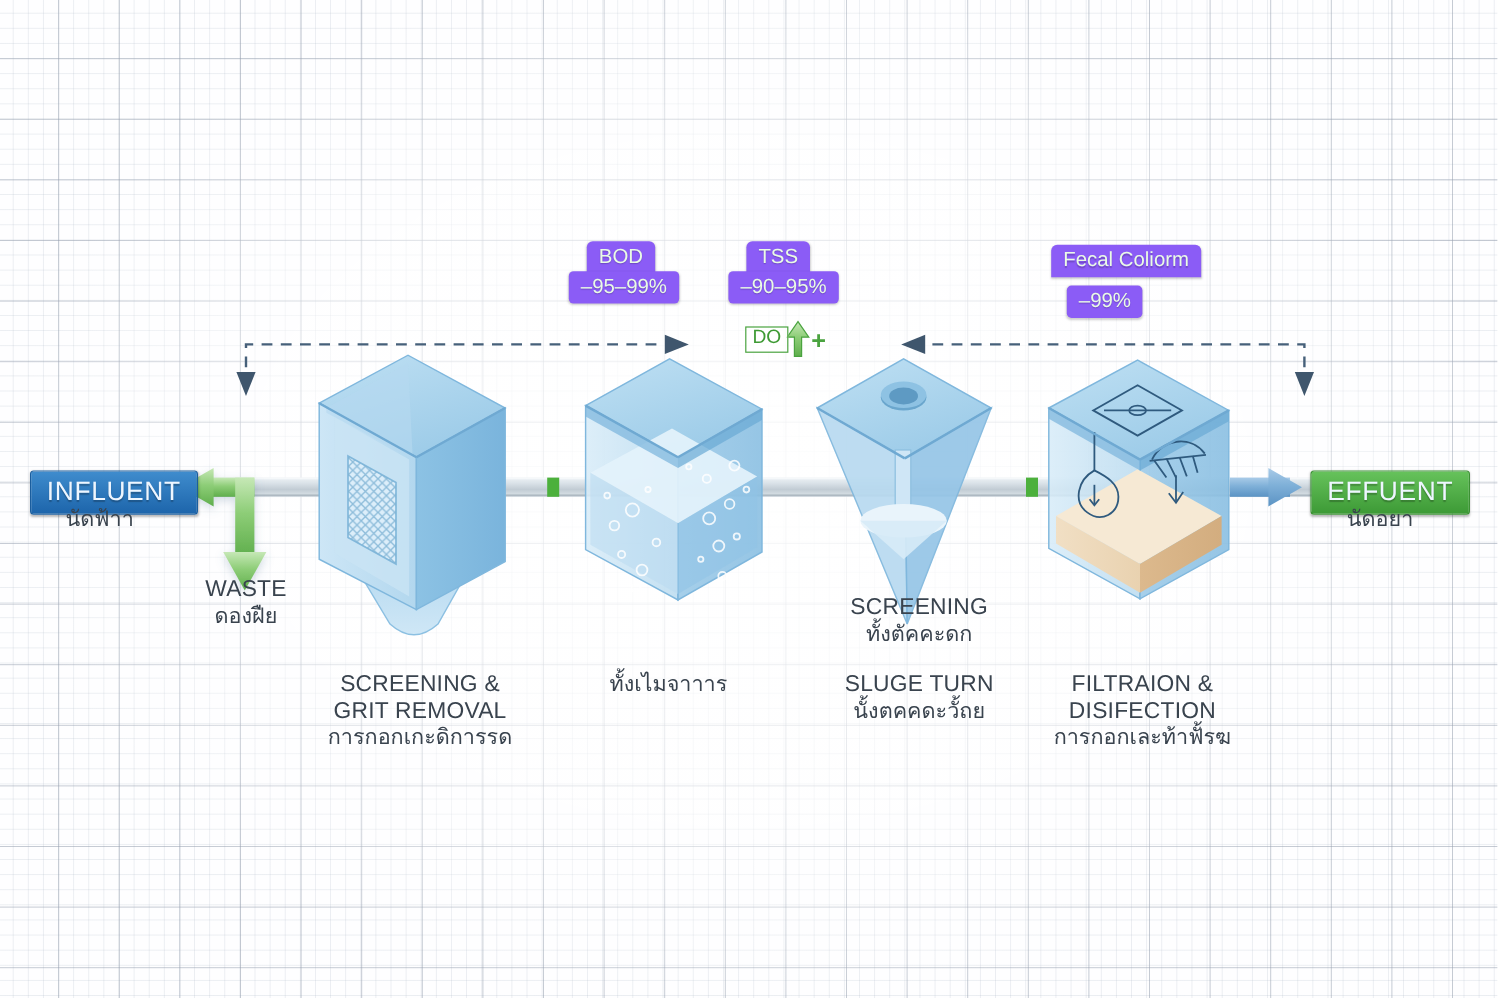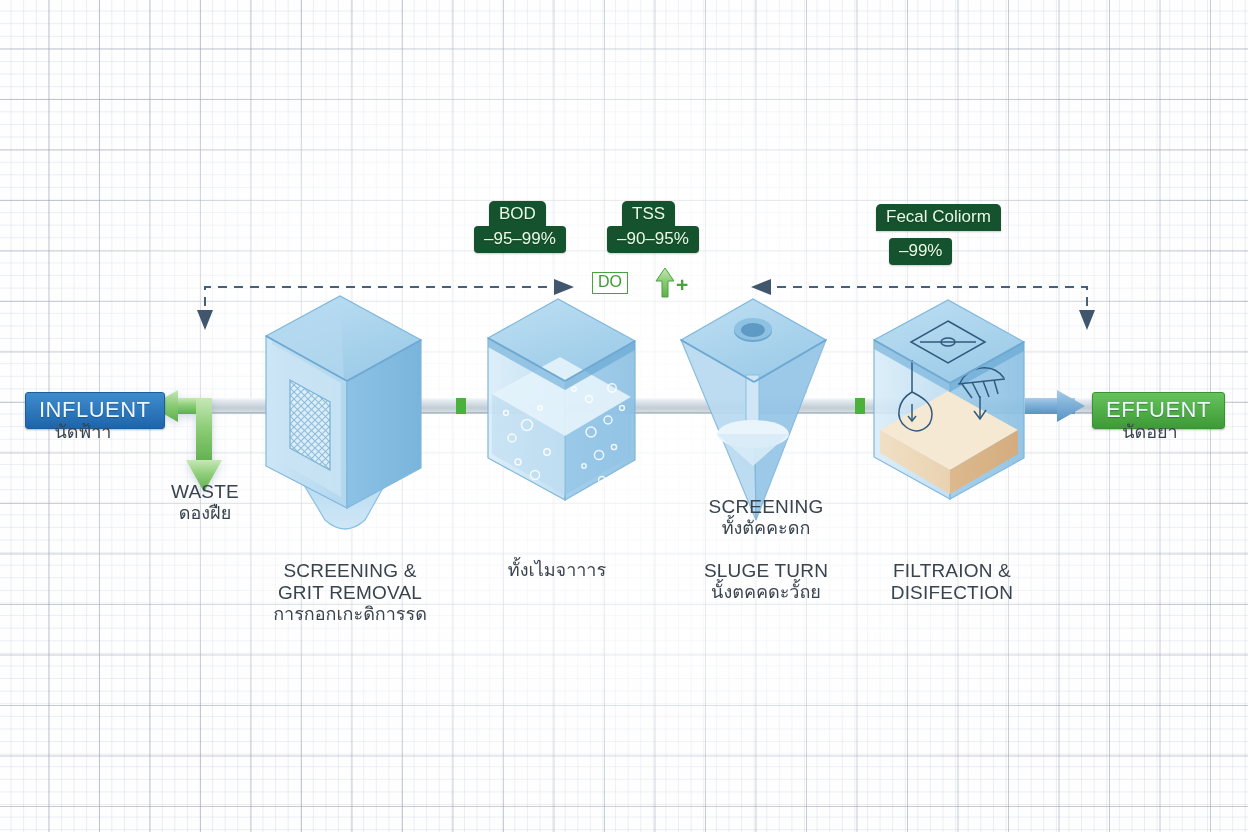--- a/index.html
+++ b/index.html
@@ -42,21 +42,21 @@
     position:absolute;padding:4px 13px 5px;border-radius:3px;
     color:#eef6ff;font-size:22px;letter-spacing:.5px;
     box-shadow:0 1px 2px rgba(0,0,0,.28);
     text-shadow:0 1px 1px rgba(0,0,0,.25);
   }
   .pill.blue{background:linear-gradient(180deg,#3f8ccd 0%,#1d65ab 100%);border:1px solid #1b5e9e;}
   .pill.green{background:linear-gradient(180deg,#66c25b 0%,#3d9a36 100%);border:1px solid #3b9133;}
 
   
   .badge{
-    position:absolute;background:#14532d;color:#eafbe6;
+    position:absolute;background:#8b5cf6;color:#eafbe6;
     font-size:17px;padding:3px 10px 4px;border-radius:4px;
     text-shadow:0 1px 1px rgba(0,0,0,.22);
     box-shadow:0 1px 2px rgba(0,0,0,.2);
     white-space:nowrap;text-align:center;
   }
   .badge.top{border-radius:5px 5px 0 0;}
   .badge.bot{border-radius:4px;}
   .do-box{
     position:absolute;border:1.6px solid #4aa33f;color:#3e9a34;
     font-size:16px;padding:1px 5px 2px;background:rgba(255,255,255,.6);
@@ -297,21 +297,21 @@
   <div class="en">WASTE</div>
   <div class="th">ดองฝืย</div>
 </div>
 
 <div class="badge top" style="left:489px;top:201px;">BOD</div>
 <div class="badge bot" style="left:474px;top:226px;">–95–99%</div>
 
 <div class="badge top" style="left:622px;top:201px;">TSS</div>
 <div class="badge bot" style="left:607px;top:226px;">–90–95%</div>
 
-<div class="do-box" style="left:592px;top:272px;">DO</div>
+<div class="do-box" style="left:621px;top:272px;">DO</div>
 <div class="do-plus" style="left:676px;top:274px;">+</div>
 
 <div class="badge top" style="left:876px;top:204px;">Fecal Coliorm</div>
 <div class="badge bot" style="left:889px;top:238px;">–99%</div>
 
 <div class="lbl" style="left:250px;top:560px;width:200px;">
   <div class="en">SCREENING &amp;</div>
   <div class="en">GRIT REMOVAL</div>
   <div class="th">การกอกเกะดิการรด</div>
 </div>
@@ -326,13 +326,14 @@
 </div>
 
 <div class="lbl" style="left:686px;top:560px;width:160px;">
   <div class="en">SLUGE TURN</div>
   <div class="th">นั้งตคคดะวั้ถย</div>
 </div>
 
 <div class="lbl" style="left:852px;top:560px;width:200px;">
   <div class="en">FILTRAION &amp;</div>
   <div class="en">DISIFECTION</div>
+  <div class="th">การกอกเละท้าฟั้รฆ</div>
 </div>
 
 </body></html>

